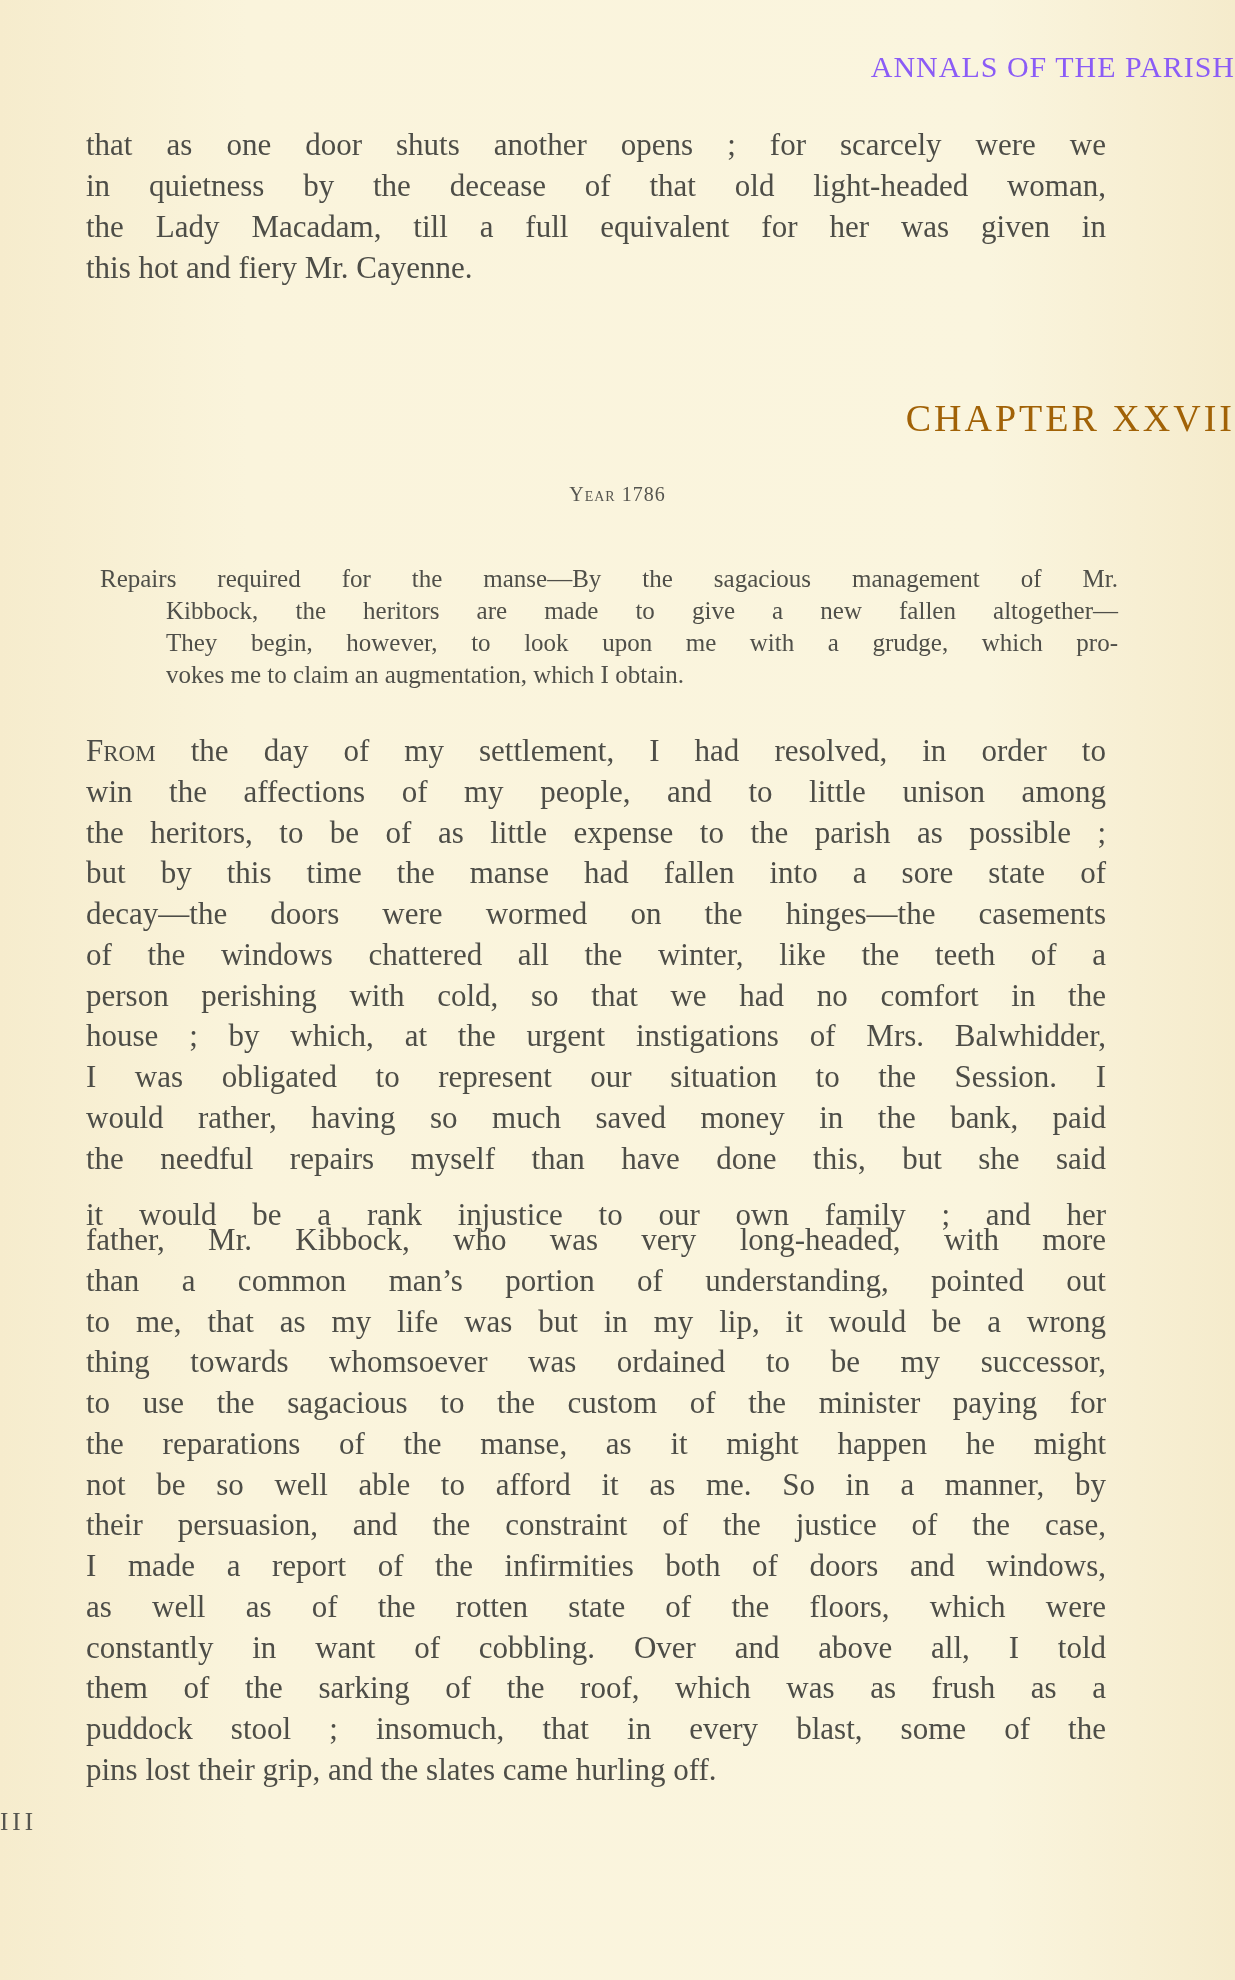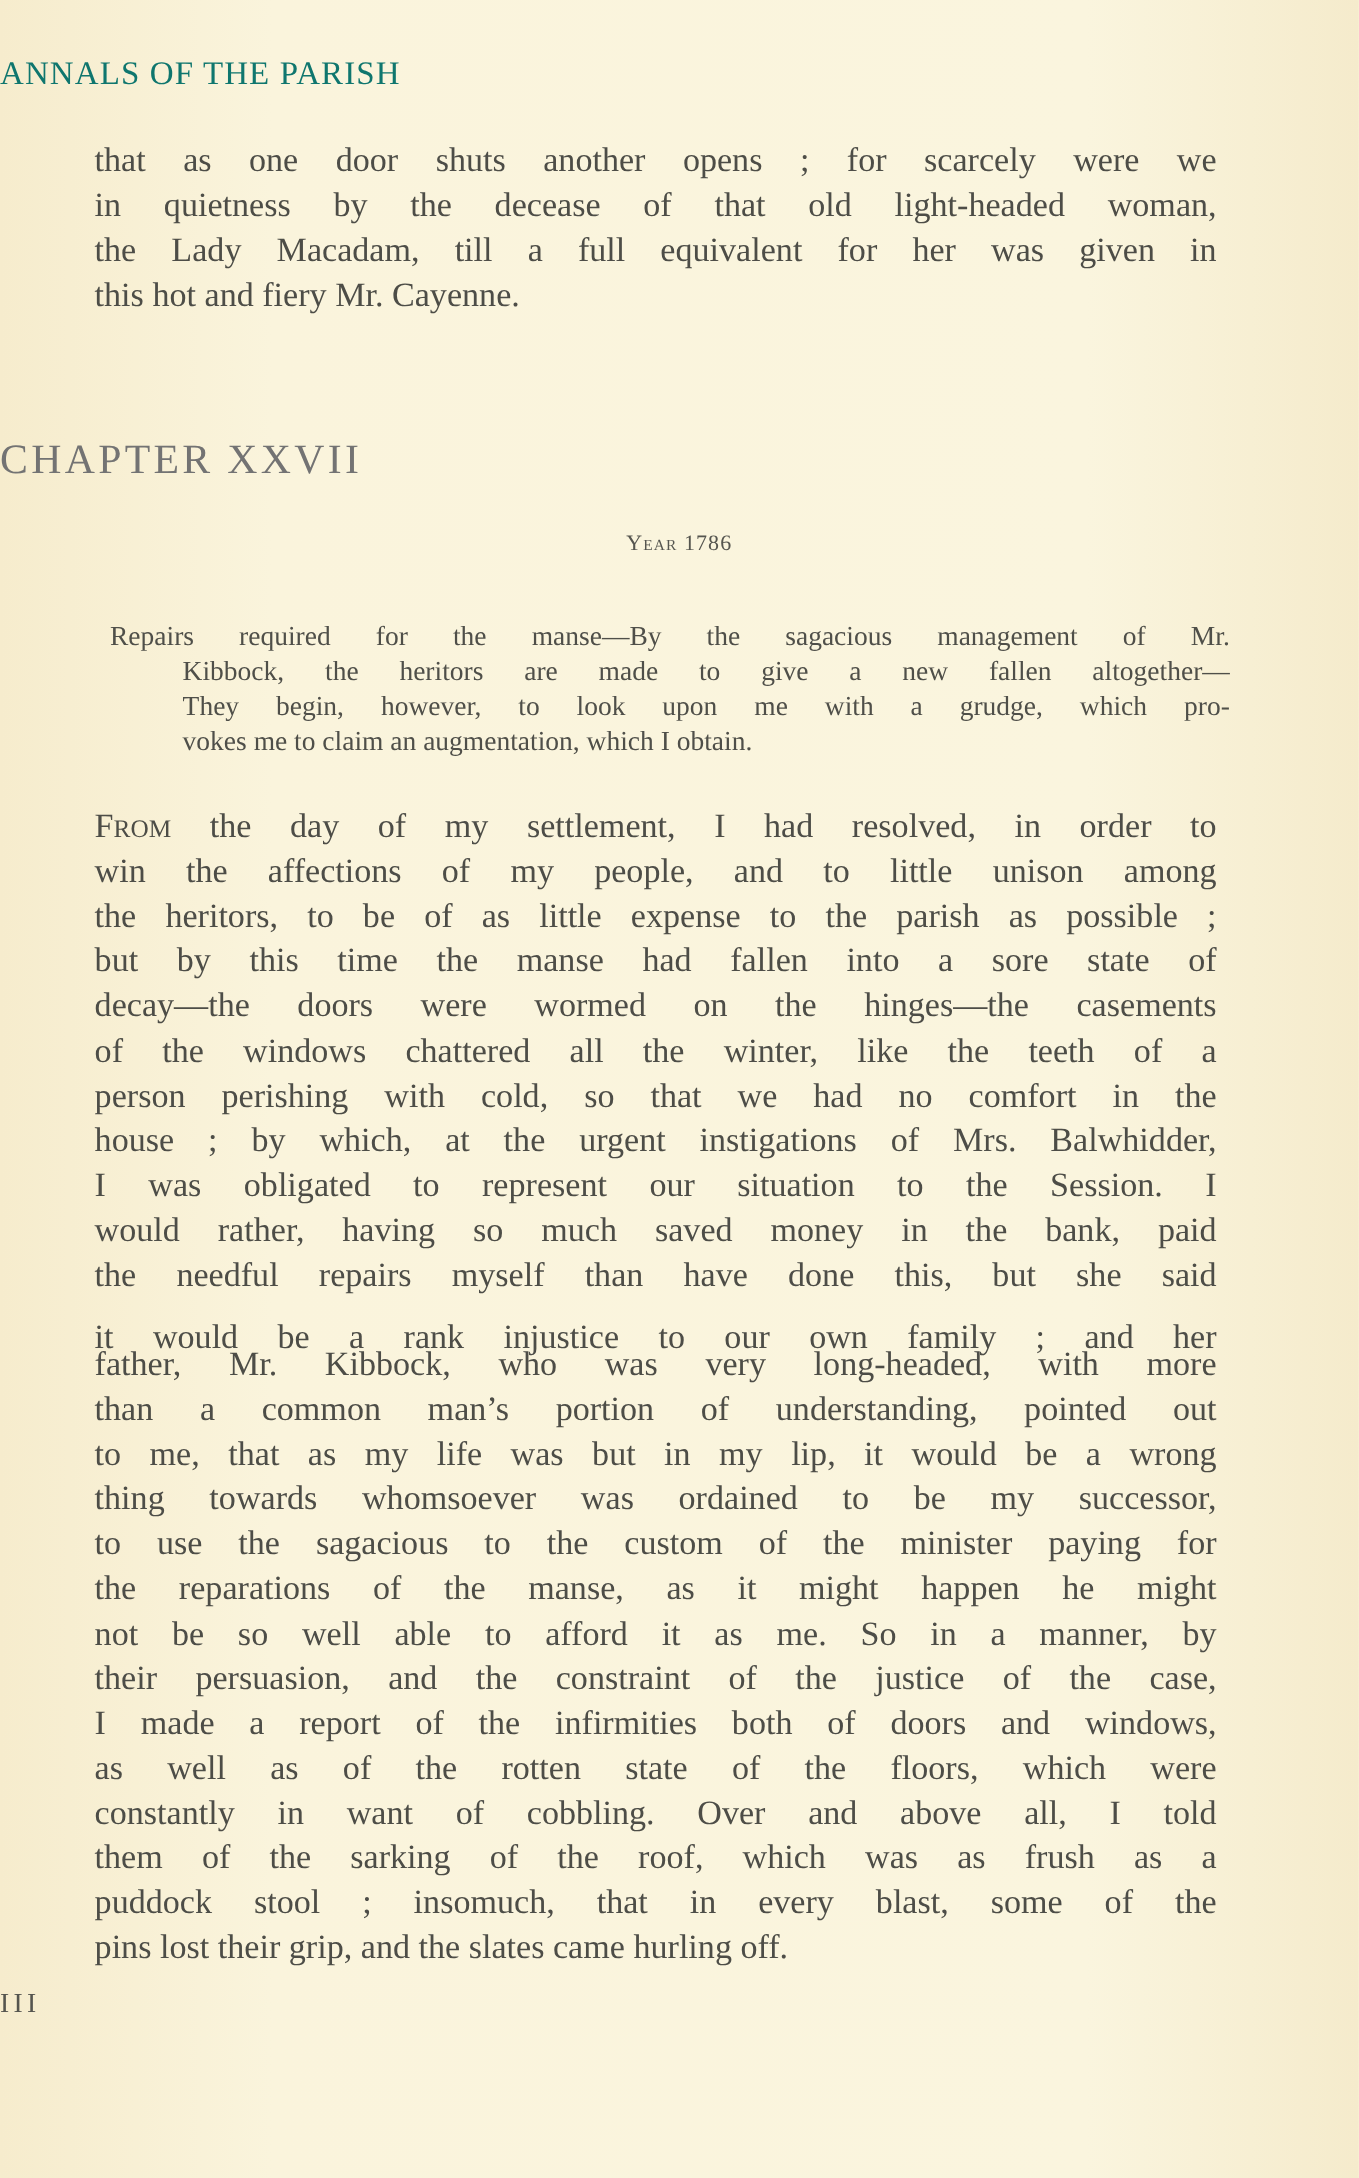--- a/index.html
+++ b/index.html
@@ -5,33 +5,33 @@
   html, body { margin:0; padding:0; }
   body {
     width:1235px; height:1980px; overflow:hidden;
     background:#f8f2d8;
     background-image: linear-gradient(90deg, #f6eccd 0%, #faf4dc 20%, #faf5de 80%, #f5ebcc 100%);
     color:#4a4a44;
     font-family: "Liberation Serif", "DejaVu Serif", serif;
     position:relative;
   }
   .running-head {
-    position:absolute; top:50px; left:0; width:1235px; text-align:left;
-    font-size:30px; letter-spacing:1px; color:#0f766e;
+    position:absolute; top:50px; left:0; width:1235px; text-align:right;
+    font-size:30px; letter-spacing:1px; color:#8b5cf6;
   }
   .line {
     position:absolute; left:86px; width:1020px;
     font-size:31px; line-height:41px; white-space:nowrap;
     text-align:justify; text-align-last:justify;
     color:#4d4d47;
   }
   .line.last { text-align-last:left; }
   .chapter-title {
-    position:absolute; top:396px; left:0; width:1235px; text-align:left;
-    font-size:38px; letter-spacing:3px; color:#737373;
+    position:absolute; top:396px; left:0; width:1235px; text-align:right;
+    font-size:38px; letter-spacing:3px; color:#a16207;
   }
   .year {
     position:absolute; top:483px; left:0; width:1235px; text-align:center;
     font-size:20px; letter-spacing:1px; color:#55554f;
   }
   .summary {
     position:absolute; left:88px; width:1018px;
     font-size:25px; line-height:32px; white-space:nowrap;
     text-align:justify; text-align-last:justify; color:#4f4f49;margin-left:12px;
   }

